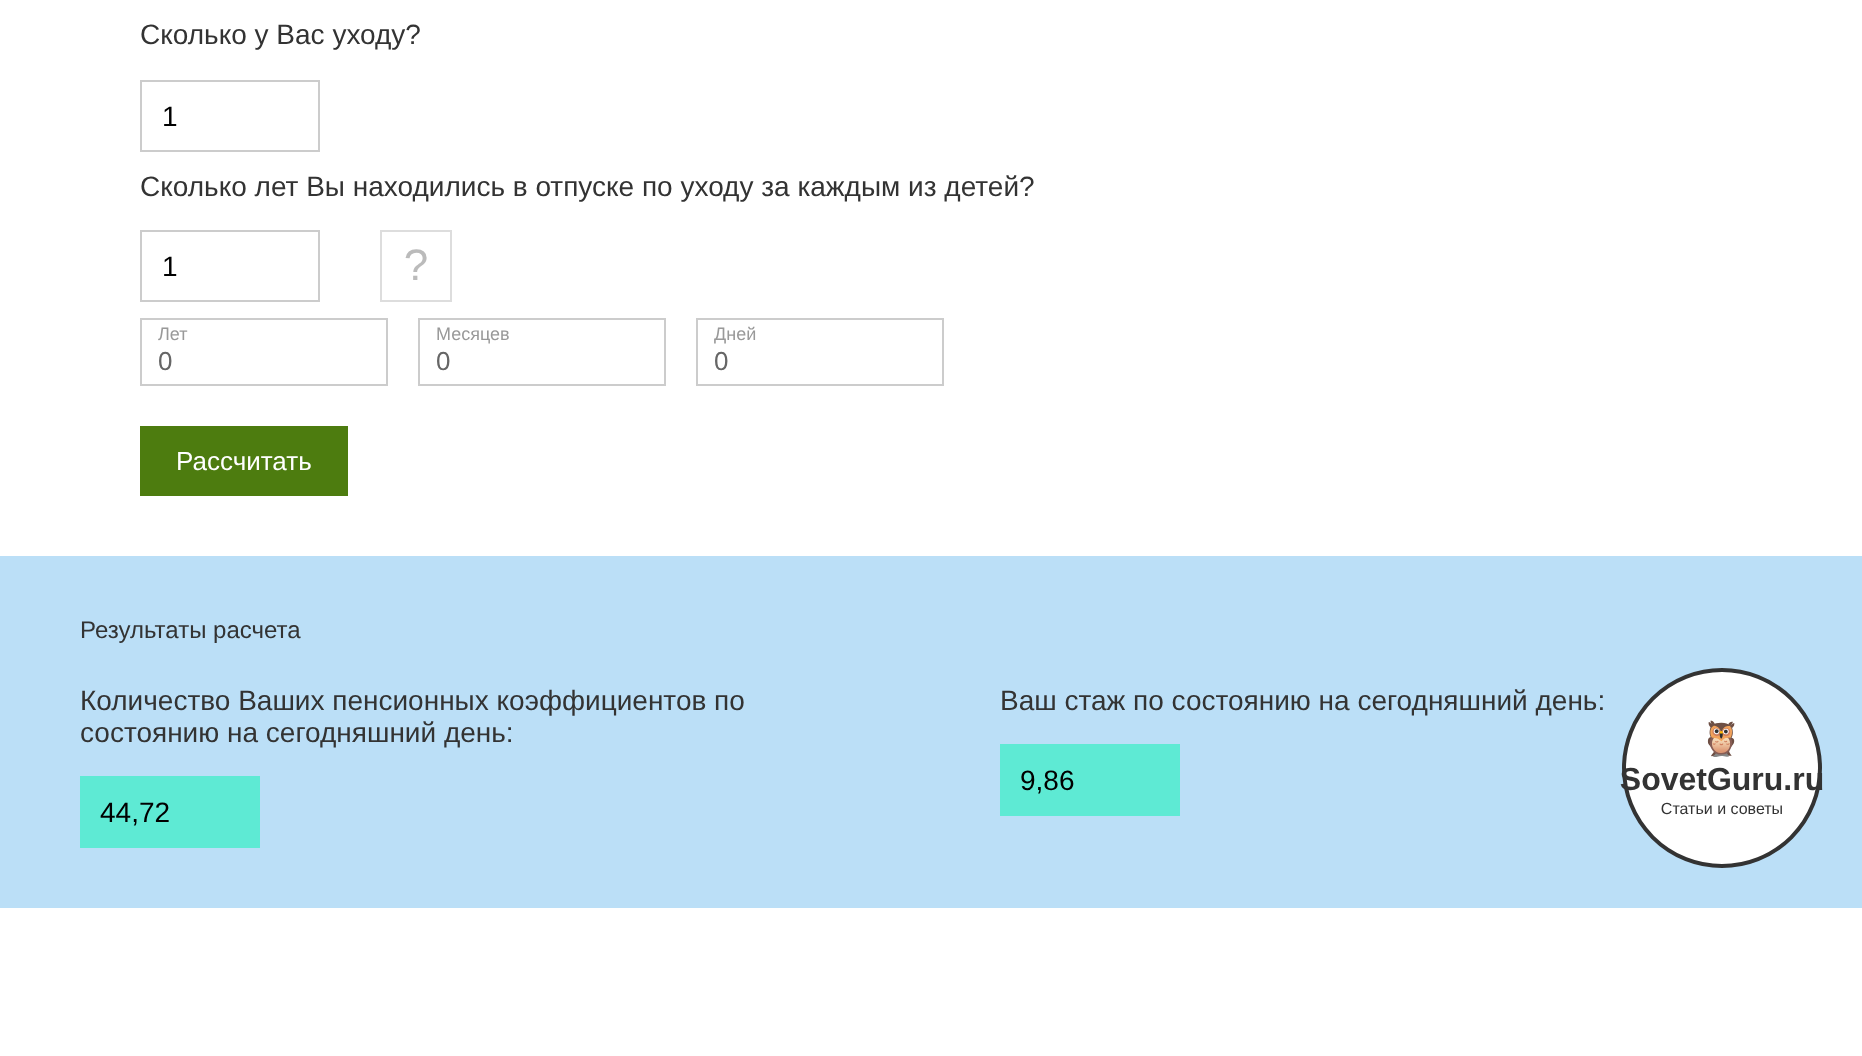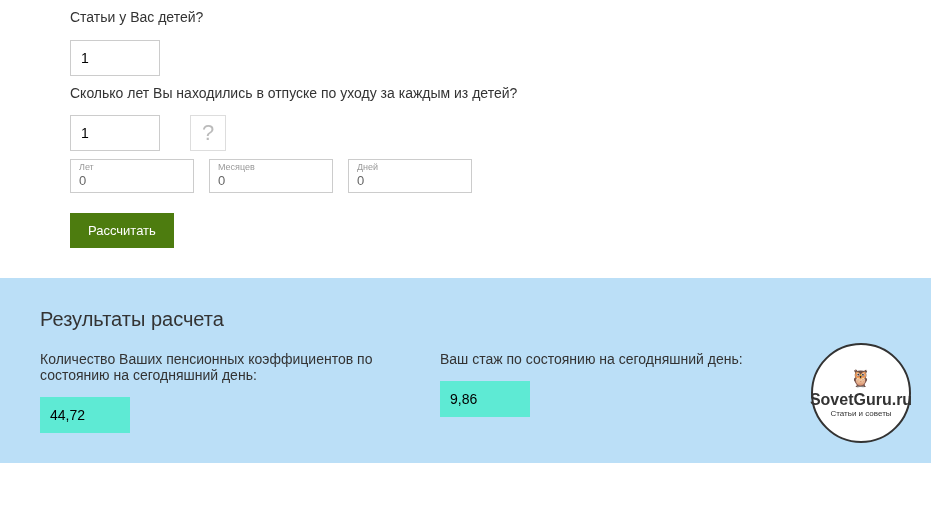--- a/index.html
+++ b/index.html
@@ -76,25 +76,26 @@
       font-size: 13px;
       cursor: pointer;
     }
     .results {
       margin-top: 30px;
       background: #bbdff7;
       padding: 30px 40px 30px;
       position: relative;
     }
     .results-title {
-      font-size: 20px;
+      font-size: 12px;
       margin-bottom: 20px;
     }
     .results-row {
       display: flex;
+      gap: 60px;
     }
     .res-col {
       flex: 0 0 auto;
     }
     .res-label {
       font-size: 14px;
       margin-bottom: 14px;
       max-width: 400px;
     }
     .res-value {
@@ -122,21 +123,21 @@
       text-align: center;
     }
     .stamp .owl { font-size: 17px; margin-bottom: 2px; }
     .stamp .t1 { font-weight: bold; font-size: 16px; }
     .stamp .t2 { font-size: 8px; }
   </style>
 </head>
 <body>
 
 <div class="container">
-  <div class="question-label">Статьи у Вас детей?</div>
+  <div class="question-label">Сколько у Вас уходу?</div>
   <div class="input-row">
     <input class="num-input" value="1" style="">
   </div>
 
   <div class="question-label">Сколько лет Вы находились в отпуске по уходу за каждым из детей?</div>
   <div class="input-row">
     <input class="num-input" value="1" style="">
     <button class="help-btn">?</button>
   </div>
 

